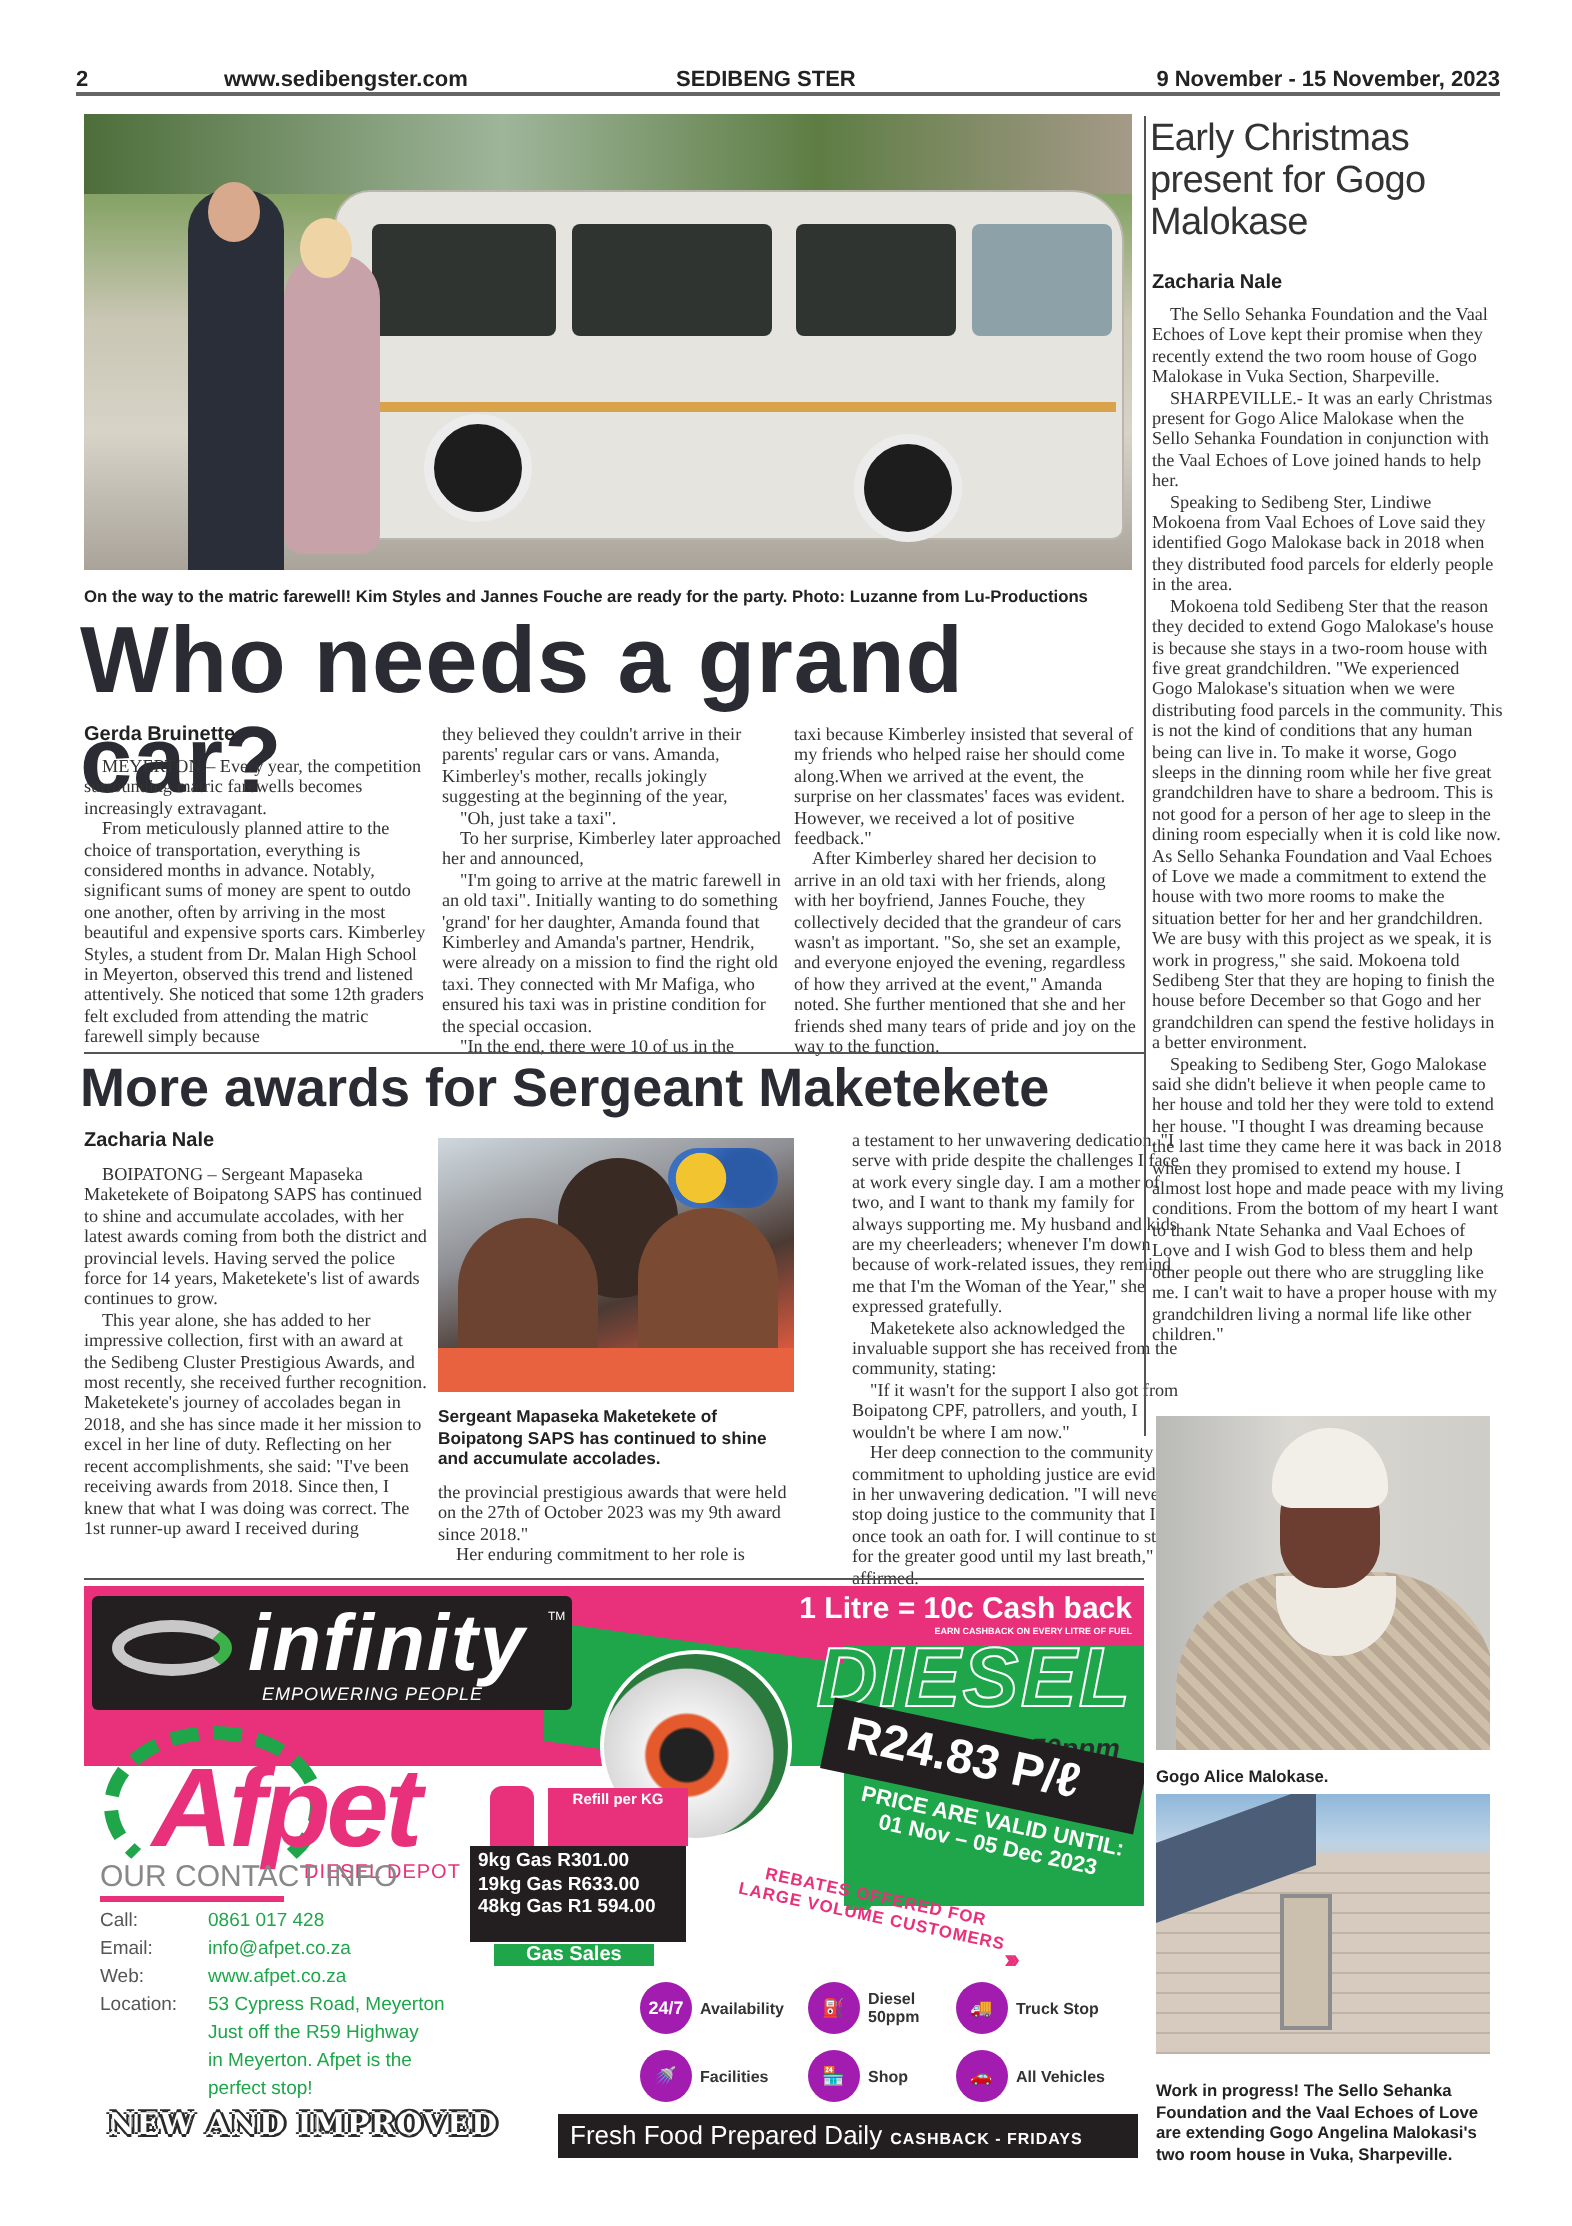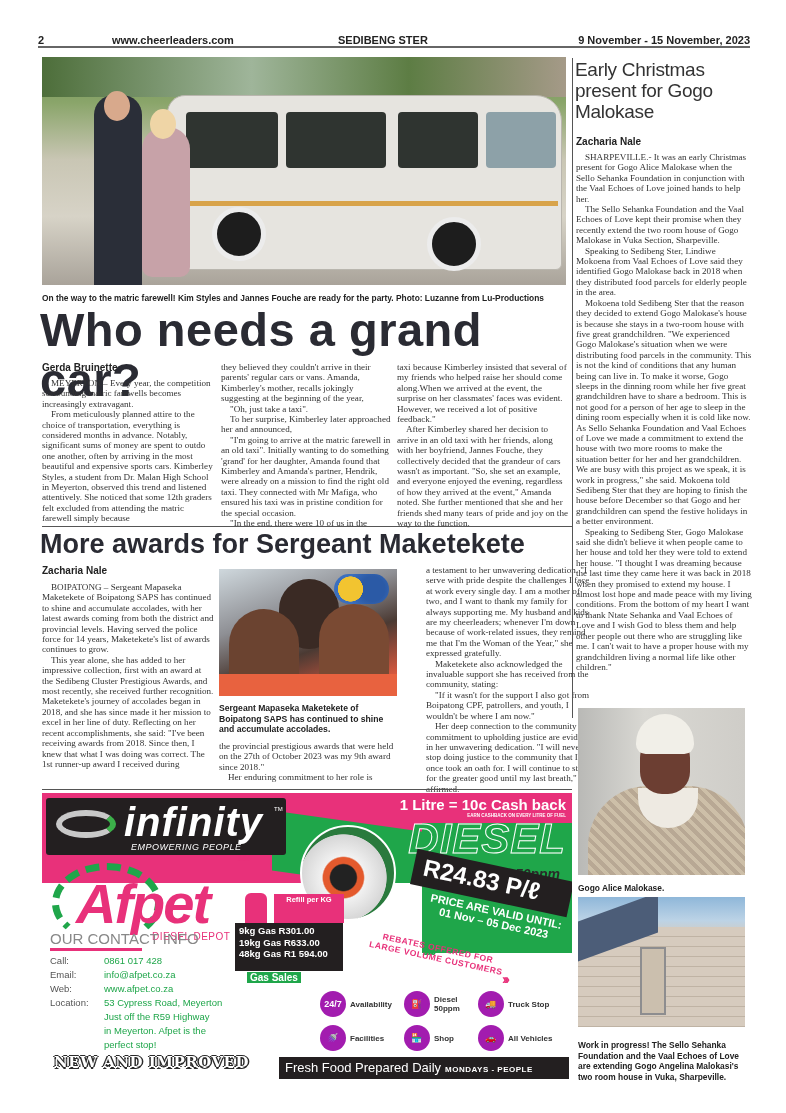--- a/index.html
+++ b/index.html
@@ -97,35 +97,35 @@
   .ad .contact-row .lbl { display:inline-block; width:54px; }
   .ad .contact-row .val { color:#1fa64a; }
   .ad .contact-cont { position:absolute; left:62px; font-size:9.5px; color:#1fa64a; }
   .ad .new-improved { position:absolute; left:12px; top:260px; font-family: "DejaVu Serif", serif; font-weight: bold; font-size: 15px; color:#fff; letter-spacing:0.5px;
       text-shadow: -1.5px 0 #2a2a2a, 1.5px 0 #2a2a2a, 0 -1.5px #2a2a2a, 0 1.5px #2a2a2a; }
   .ad .gas-cyl { position:absolute; left:203px; top:100px; width:22px; height:36px; background:#e8317a; border-radius: 6px; }
   .ad .gas-box { position:absolute; left:193px; top:130px; width:108px; height:48px; background:#231f20; color:#fff; font-weight:bold; font-size:9.5px; line-height: 11.5px; padding: 2px 4px; }
   .ad .refill { position:absolute; left:232px; top:101px; width:70px; height:29px; background:#e8317a; color:#fff; font-weight:bold; text-align:center; }
   .ad .refill .t1 { font-size:7.5px; display:block; padding-top:1px; }
   .ad .refill .t2 { font-size:18px; display:block;margin-top:16px; }
-  .ad .gas-sales { position:absolute; left:205px; top:179px; background:#1fa64a; color:#fff; font-weight:bold; font-size:10px; padding: 0 3px; }
+  .ad .gas-sales { position:absolute; left:205px; top:179px; background:#1fa64a; color:#fff; font-weight:bold; font-size:10px; padding: 0 16px; }
   .ad .rebates { position:absolute; left:305px; top:150px; width:180px; color:#e8317a; font-weight:bold; font-size:8.5px; text-align:center; transform: rotate(12deg); line-height:10px; letter-spacing:0.5px; }
   .ad .chev { position:absolute; color:#1fa64a; font-weight:bold; font-size:14px; letter-spacing:-3px; }
   .ad .chev.pink { color:#e8317a; }
   .ad .feature { position:absolute; display:flex; align-items:center; font-size:8px; font-weight:bold; color:#333; }
   .ad .feature .ic { width:26px; height:26px; border-radius:50%; background:#a21caf; color:#fff; display:flex; align-items:center; justify-content:center; font-size:9px; margin-right:4px; }
   .ad .fresh { position:absolute; left:237px; top:264px; width:290px; height:22px; background:#231f20; color:#fff; padding: 3px 6px; font-size:13px; white-space:nowrap; }
   .ad .fresh .days { font-size:8px; font-weight:bold; letter-spacing:0.5px; margin-left:4px; }
 </style>
 </head>
 <body>
 
 <div class="masthead">
   <span class="mh-page">2</span>
-  <span class="mh-url">www.cheerleaders.com</span>
+  <span class="mh-url">www.sedibengster.com</span>
   <span class="mh-name">SEDIBENG STER</span>
   <span class="mh-date">9 November - 15 November, 2023</span>
 </div>
 
 <div class="hero">
   <div class="sky"></div>
   <div class="van">
     <div class="win" style="left:18px;width:92px;"></div>
     <div class="win" style="left:118px;width:100px;"></div>
     <div class="win" style="left:230px;width:80px;"></div>
@@ -189,22 +189,22 @@
   <p>"If it wasn't for the support I also got from Boipatong CPF, patrollers, and youth, I wouldn't be where I am now."</p>
   <p>Her deep connection to the community and commitment to upholding justice are evident in her unwavering dedication. "I will never stop doing justice to the community that I once took an oath for. I will continue to strive for the greater good until my last breath," she affirmed.</p>
 </div>
 
 <div class="rule" style="left:42px;top:789px;width:530px;"></div>
 
 <div class="vrule" style="left:572px;top:58px;height:660px;"></div>
 <h2 class="side-headline">Early Christmas present for Gogo Malokase</h2>
 <div class="byline" style="left:576px;top:136px;">Zacharia Nale</div>
 <div class="col" style="left:576px;top:152px;width:176px;">
+  <p>The Sello Sehanka Foundation and the Vaal Echoes of Love kept their promise when they recently extend the two room house of Gogo Malokase in Vuka Section, Sharpeville.</p>
   <p>SHARPEVILLE.- It was an early Christmas present for Gogo Alice Malokase when the Sello Sehanka Foundation in conjunction with the Vaal Echoes of Love joined hands to help her.</p>
-  <p>The Sello Sehanka Foundation and the Vaal Echoes of Love kept their promise when they recently extend the two room house of Gogo Malokase in Vuka Section, Sharpeville.</p>
   <p>Speaking to Sedibeng Ster, Lindiwe Mokoena from Vaal Echoes of Love said they identified Gogo Malokase back in 2018 when they distributed food parcels for elderly people in the area.</p>
   <p>Mokoena told Sedibeng Ster that the reason they decided to extend Gogo Malokase's house is because she stays in a two-room house with five great grandchildren. "We experienced Gogo Malokase's situation when we were distributing food parcels in the community. This is not the kind of conditions that any human being can live in. To make it worse, Gogo sleeps in the dinning room while her five great grandchildren have to share a bedroom. This is not good for a person of her age to sleep in the dining room especially when it is cold like now. As Sello Sehanka Foundation and Vaal Echoes of Love we made a commitment to extend the house with two more rooms to make the situation better for her and her grandchildren. We are busy with this project as we speak, it is work in progress," she said. Mokoena told Sedibeng Ster that they are hoping to finish the house before December so that Gogo and her grandchildren can spend the festive holidays in a better environment.</p>
   <p>Speaking to Sedibeng Ster, Gogo Malokase said she didn't believe it when people came to her house and told her they were told to extend her house. "I thought I was dreaming because the last time they came here it was back in 2018 when they promised to extend my house. I almost lost hope and made peace with my living conditions. From the bottom of my heart I want to thank Ntate Sehanka and Vaal Echoes of Love and I wish God to bless them and help other people out there who are struggling like me. I can't wait to have a proper house with my grandchildren living a normal life like other children."</p>
 </div>
 
 <div class="gogo-photo">
   <div class="body"></div>
     <div class="collar"></div>
     <div class="face"></div>
     <div class="wrap"></div>
@@ -298,15 +298,15 @@
   <div class="feature" style="left:362px;top:232px;">
       <span class="ic">🏪</span>
       <span>Shop</span>
     </div>
   <div class="feature" style="left:436px;top:232px;">
       <span class="ic">🚗</span>
       <span>All Vehicles</span>
     </div>
 
   <div class="fresh">
-    <span>Fresh Food Prepared Daily</span><span class="days">MONDAYS - PEOPLE</span>
+    <span>Fresh Food Prepared Daily</span><span class="days">CASHBACK - FRIDAYS</span>
   </div>
 </div>
 
 </body></html>

